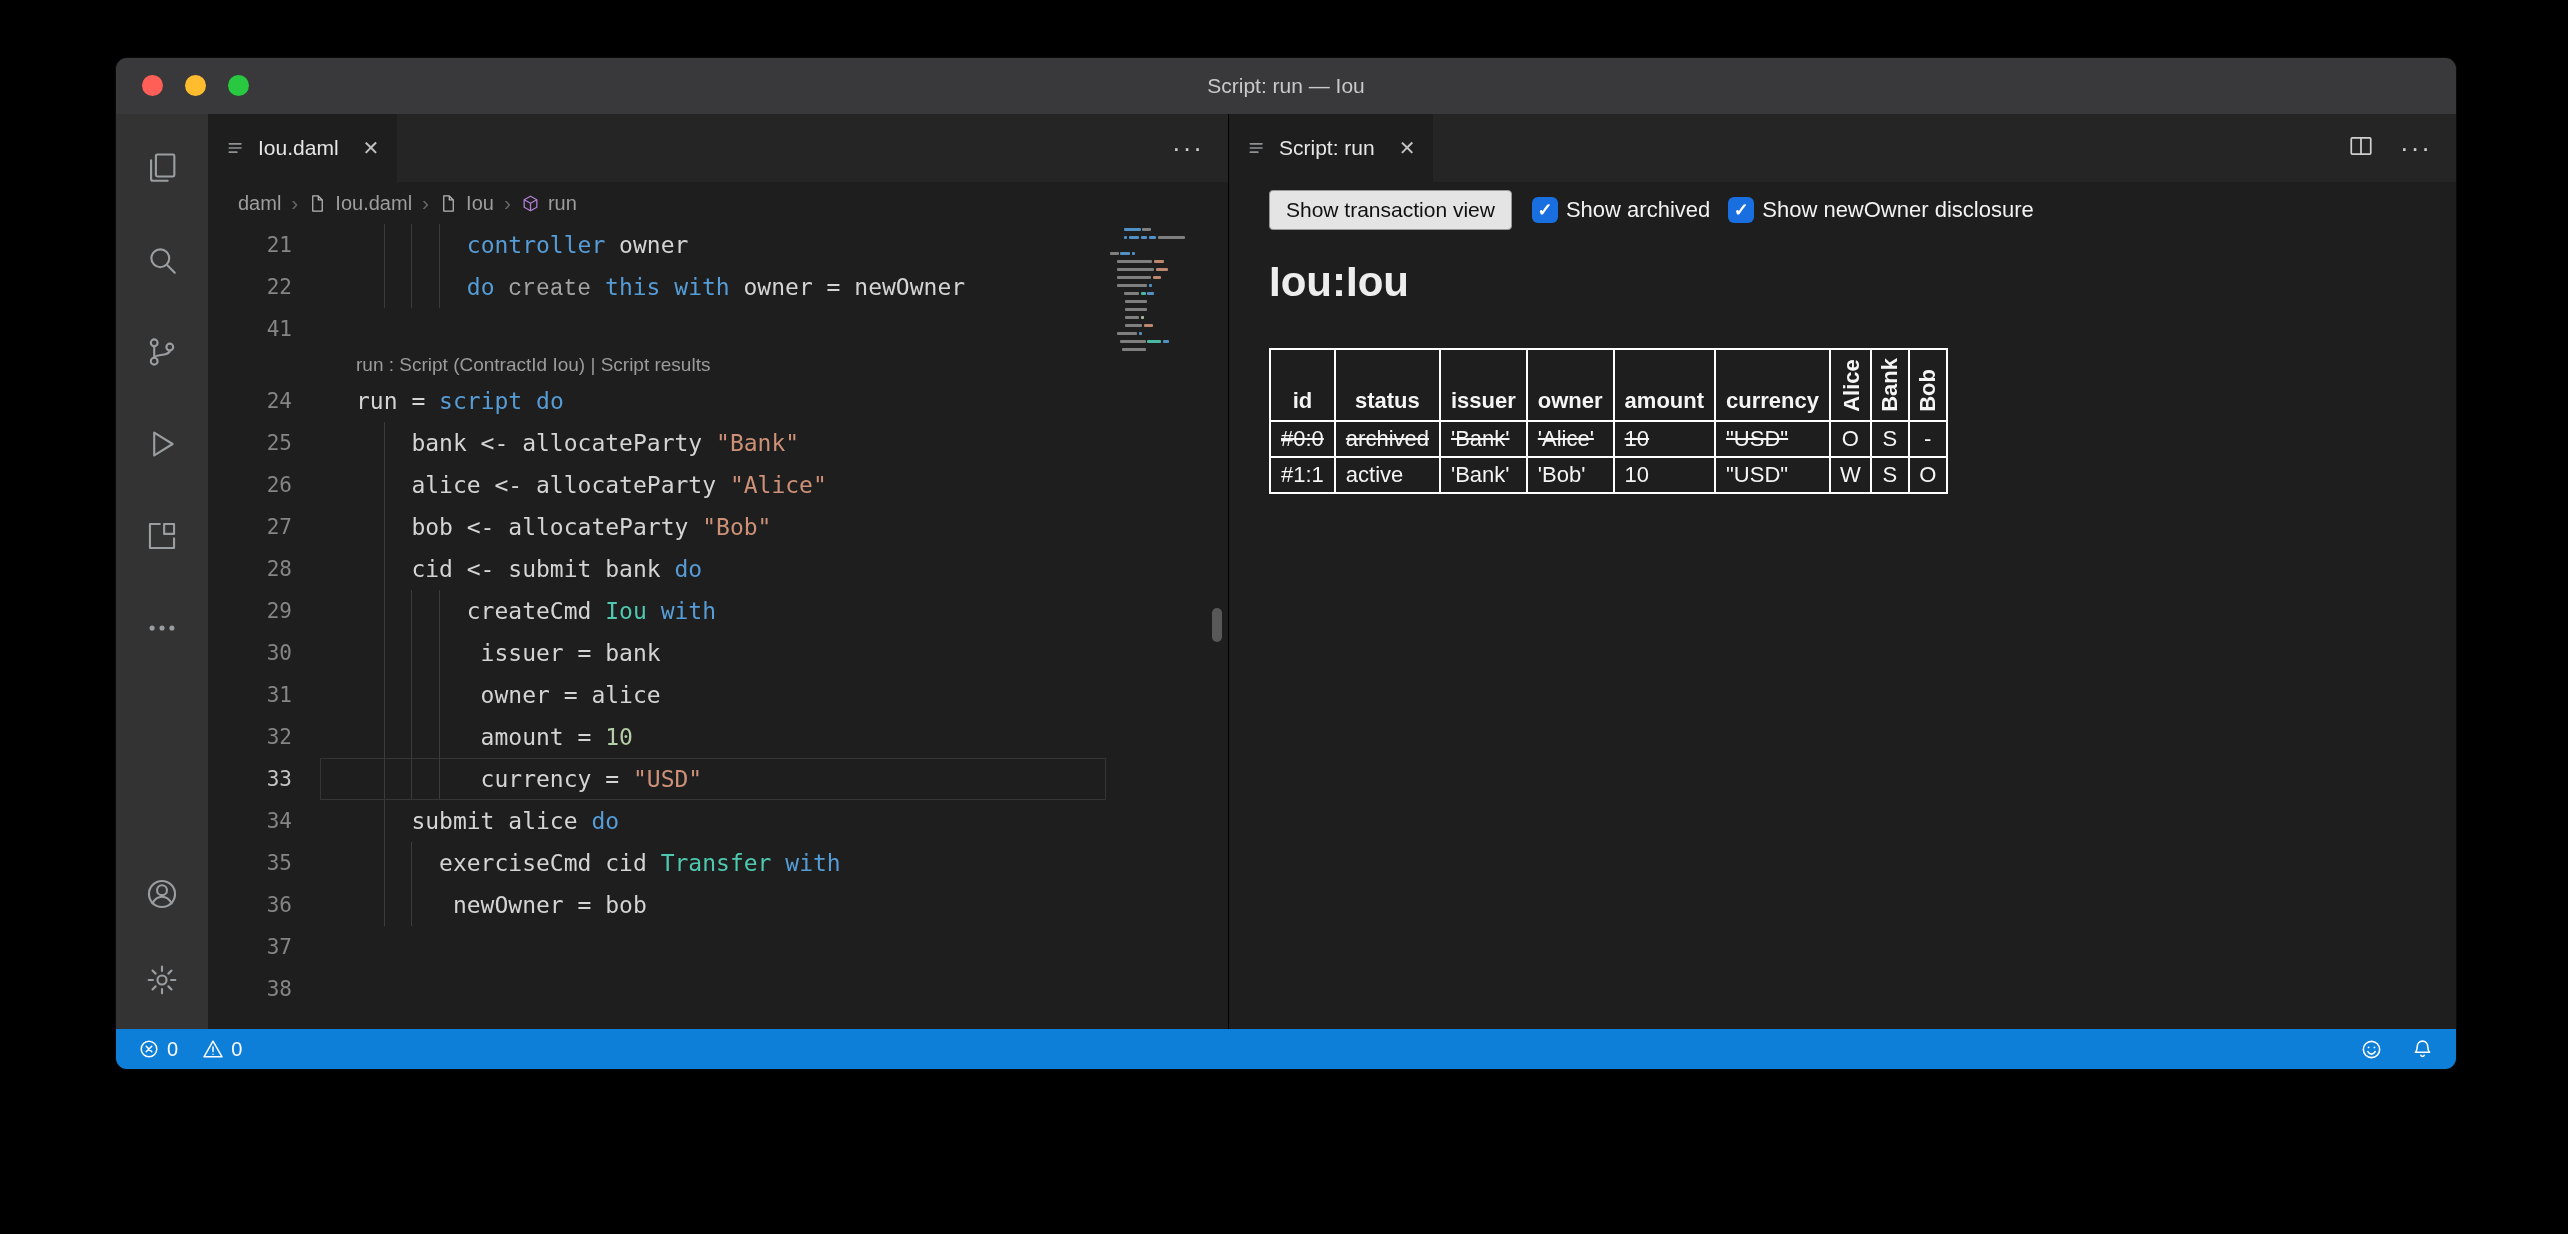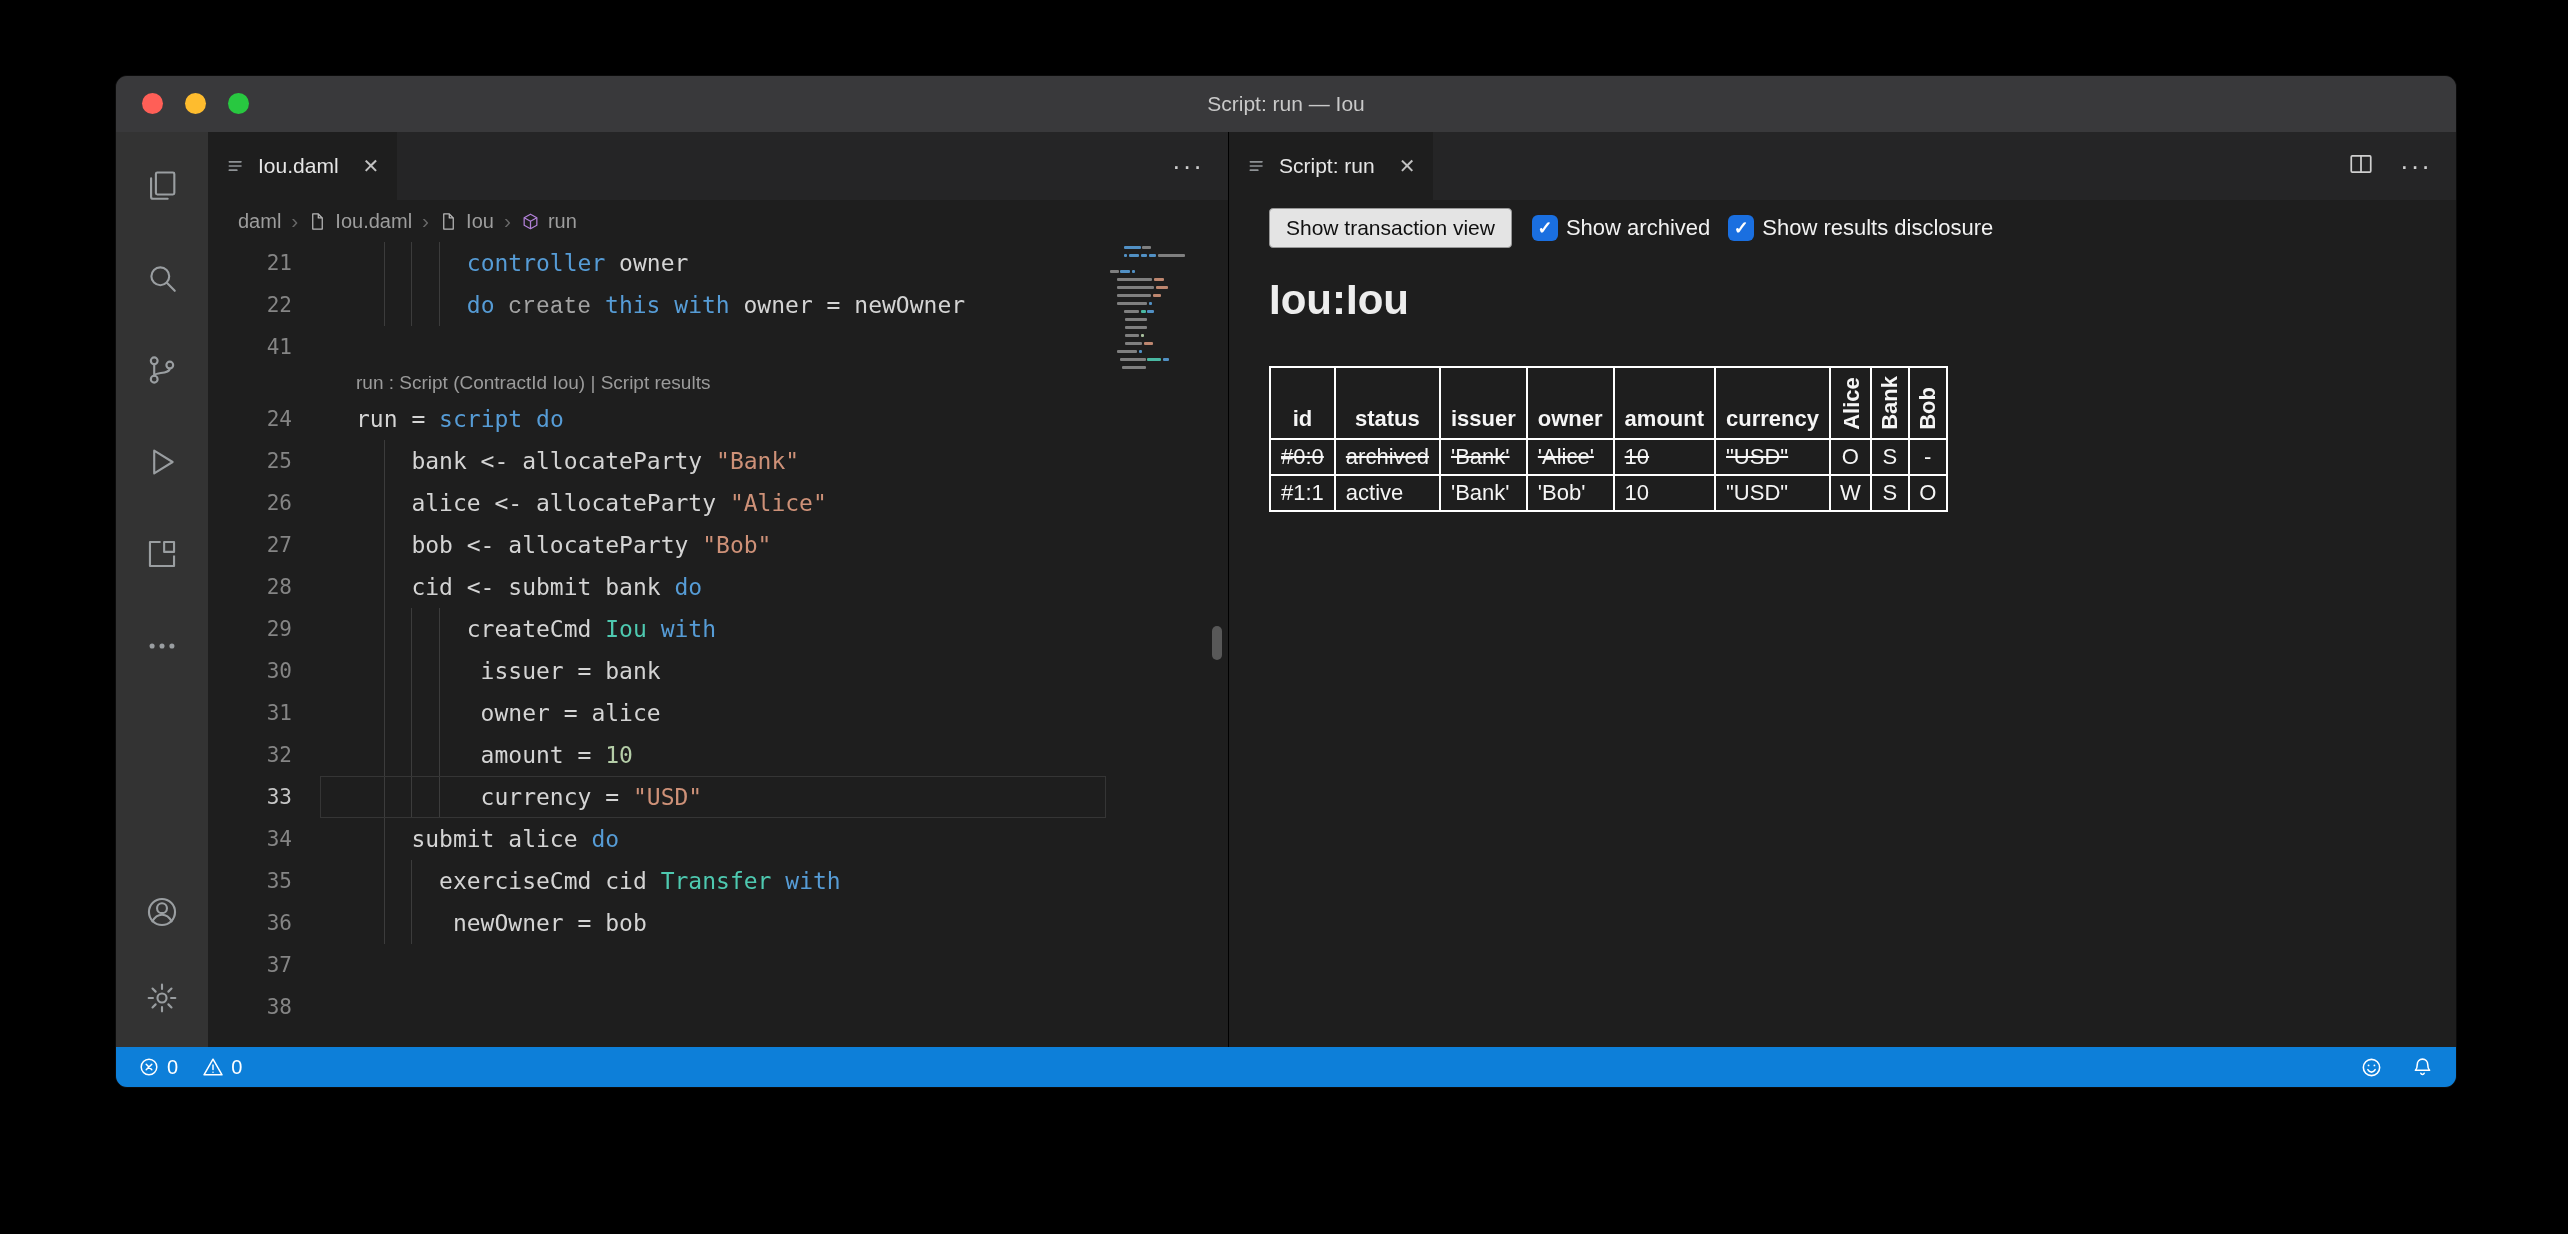--- a/index.html
+++ b/index.html
@@ -1,19 +1,19 @@
 <!DOCTYPE html>
 <html><head>
 <meta charset="utf-8">
 <style>
   *{margin:0;padding:0;box-sizing:border-box}
   html,body{background:#000;}
   body{width:2568px;height:1234px;position:relative;overflow:hidden;font-family:"Liberation Sans",sans-serif;}
 
-  .window{position:absolute;left:115px;top:75px;width:2342px;height:1013px;background:#1e1e1e;
+  .window{position:absolute;left:115px;top:57px;width:2342px;height:1013px;background:#1e1e1e;
     border-radius:12px;overflow:hidden;display:flex;flex-direction:column;
     box-shadow:0 40px 110px rgba(0,0,0,.75);border:1px solid #0a0a0a;}
 
   
   .titlebar{height:56px;background:#39393b;display:flex;align-items:center;justify-content:center;position:relative;flex:none;}
   .traffic{position:absolute;left:26px;top:17px;display:flex;gap:22px;}
   .light{width:21px;height:21px;border-radius:50%;}
   .light.red{background:#ff5f57}.light.yellow{background:#febc2e}.light.green{background:#28c840}
   .title{color:#c9c9c9;font-size:21px;}
 
@@ -321,21 +321,21 @@
       <div class="webview">
         <div class="wv-toolbar">
           <button class="wv-button">Show transaction view</button>
           <div class="cb-row" id="checkboxes">
               <div class="checkbox-wrap">
                 <div class="checkbox checked">✓</div>
                 <div class="cb-label">Show archived</div>
               </div>
               <div class="checkbox-wrap">
                 <div class="checkbox checked">✓</div>
-                <div class="cb-label">Show results disclosure</div>
+                <div class="cb-label">Show newOwner disclosure</div>
               </div>
             </div>
         </div>
         <div class="wv-heading">Iou:Iou</div>
         <table class="wv-table">
           <thead>
               <tr id="table-head-row">
                 <th class="col-id">id</th>
                 <th class="col-status">status</th>
                 <th class="col-issuer">issuer</th>

